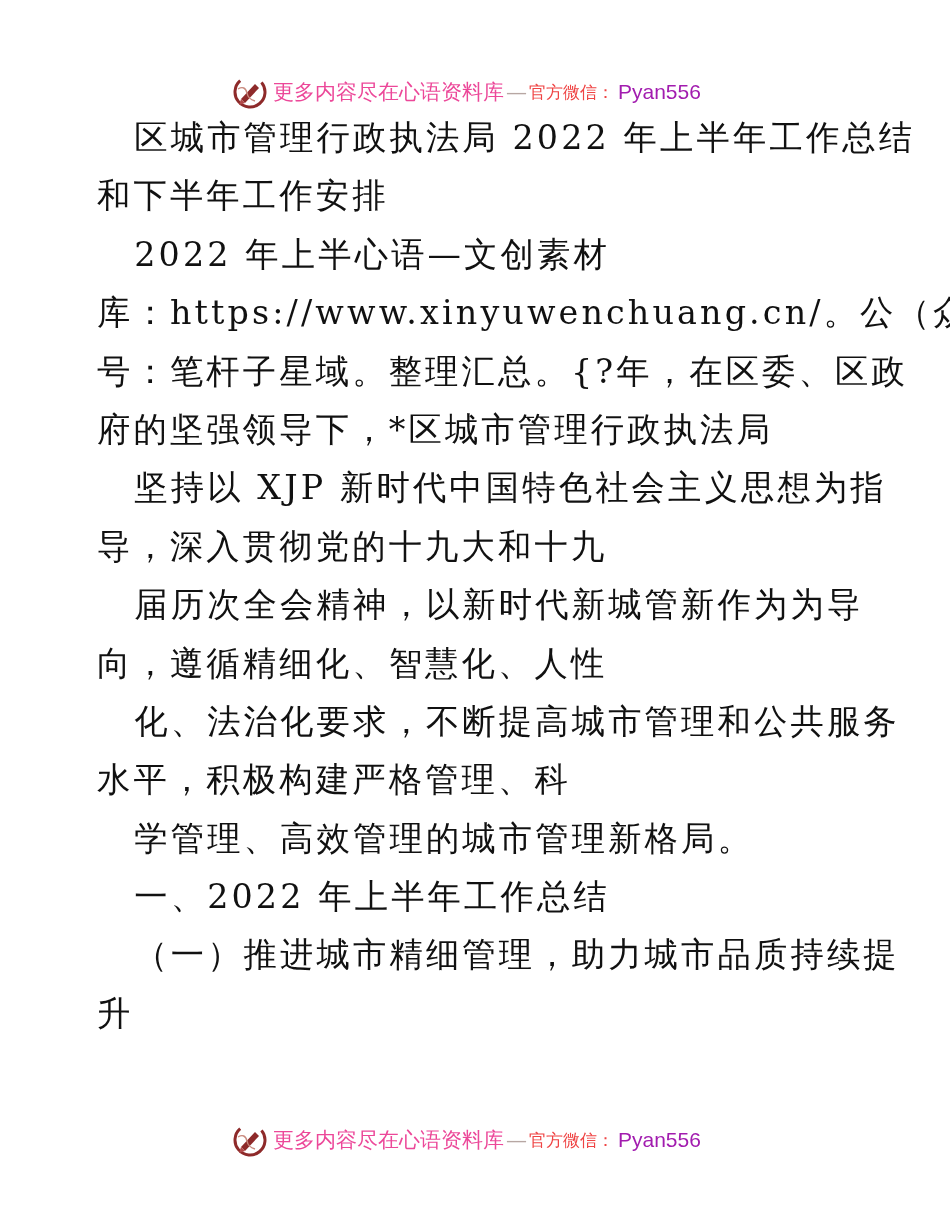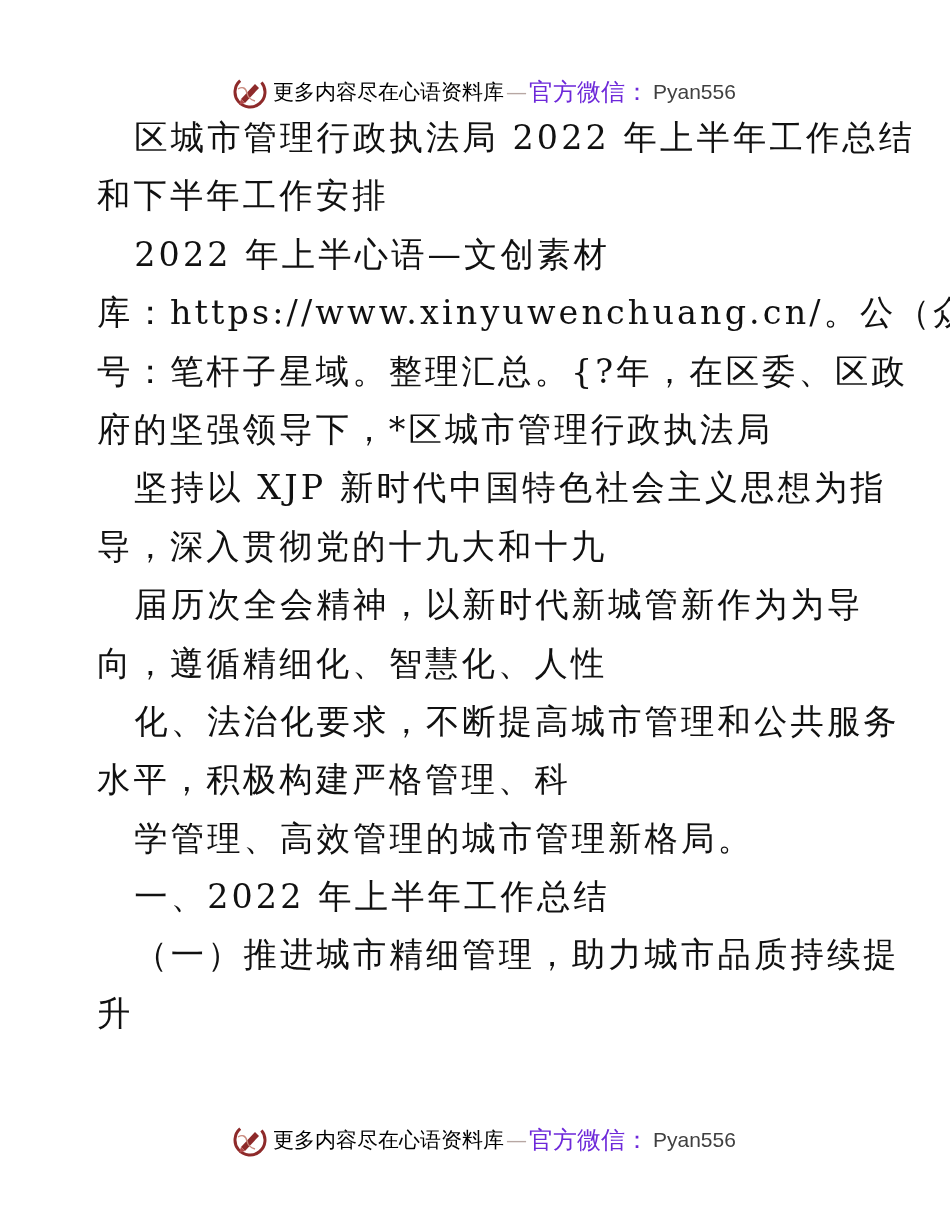--- a/index.html
+++ b/index.html
@@ -27,37 +27,37 @@
     .banner.bottom { top: 1120px; }
     .banner .logo {
       width: 34px;
       height: 34px;
       margin-right: 6px;
       flex: 0 0 auto;
     }
     .banner .promo {
       font-family: Liberation Serif, serif;
       font-size: 21px;
-      color: #000000;
+      color: #ec4899;
       letter-spacing: 0px;
     }
     .banner .dash {
       font-size: 21px;
       color: #b7a7a3;
       margin: 0 2px;
     }
     .banner .wechat-label {
       font-family: "DejaVu Sans", "Liberation Sans", sans-serif;
-      font-size: 24px;
-      color: #6d28d9;
+      font-size: 17px;
+      color: #ef4444;
     }
     .banner .wechat-id {
       font-family: "Liberation Sans", "DejaVu Sans", sans-serif;
       font-size: 21px;
-      color: #404040;
+      color: #a21caf;
       margin-left: 4px;
     }
     .content {
       position: absolute;
       left: 97px;
       top: 108px;
       width: 760px;
     }
     .line {
       height: 58.4px;

